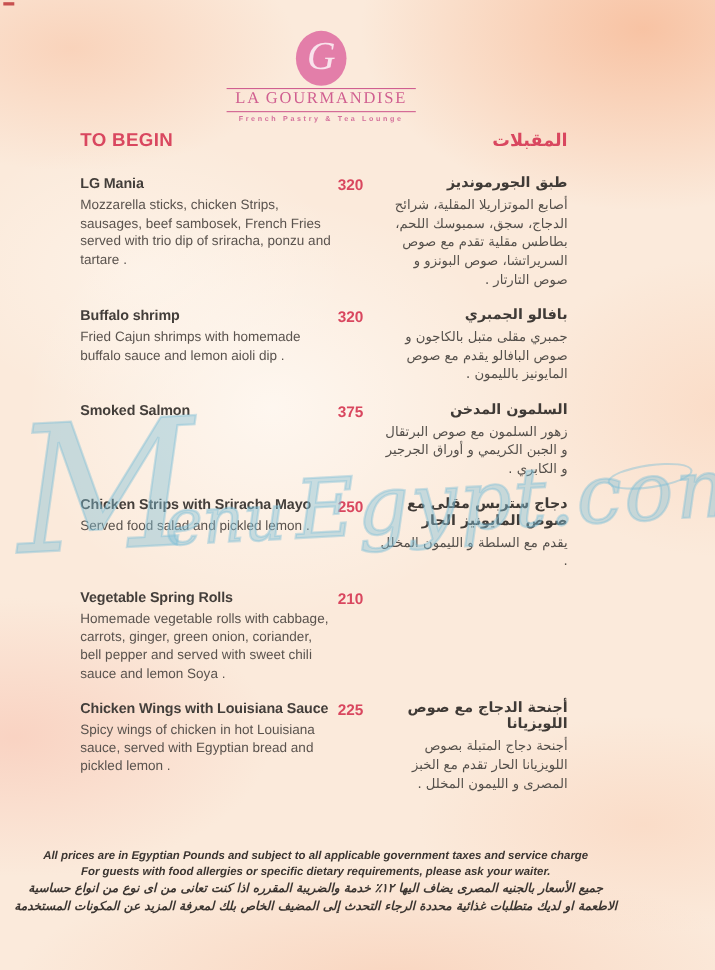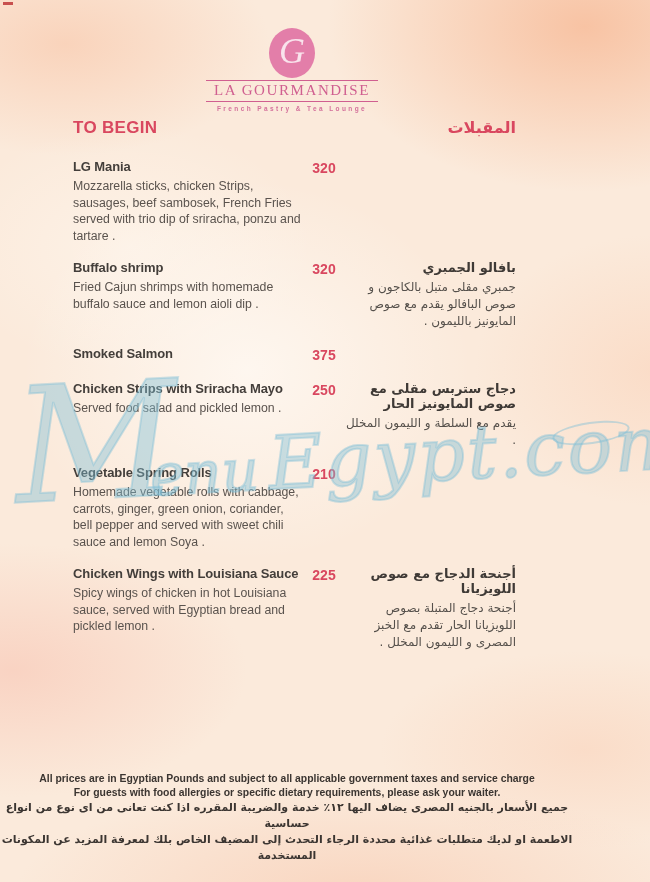--- a/index.html
+++ b/index.html
@@ -36,38 +36,38 @@
   .content{position:absolute;top:118px;left:0;width:530px;padding:0 42px 0 45px;box-sizing:border-box;margin-left:28px;}
   .section-header{display:flex;justify-content:space-between;align-items:baseline;}
   .sec-en{font-size:17px;font-weight:bold;color:#d9475f;letter-spacing:0.3px;}
   .sec-ar{font-family:"DejaVu Sans",sans-serif;font-size:16px;font-weight:bold;color:#d9475f;direction:rtl;text-align:center;}
 
   .rows{margin-top:21px;}
   .menu-row{display:grid;grid-template-columns:230px 34px 1fr;column-gap:4px;margin-bottom:16px;}
   .col-en{color:#57504b;}
   .item-title{font-size:13px;font-weight:bold;color:#433e3a;margin-bottom:4px;white-space:nowrap;letter-spacing:-0.1px;}
   .item-desc{font-size:12.3px;line-height:16.5px;color:#5a534e;}
-  .col-price{font-size:14px;font-weight:bold;color:#d9475f;text-align:center;padding-top:1px;}
+  .col-price{font-size:14px;font-weight:bold;color:#d9475f;text-align:left;padding-top:1px;}
   .col-ar{direction:rtl;text-align:right;font-family:"DejaVu Sans",sans-serif;}
   .item-title-ar{font-size:13px;font-weight:bold;color:#3f3a36;margin-bottom:4px;}
   .item-desc-ar{font-size:12px;line-height:17px;color:#55504b;}
 
   
   .watermark{position:absolute;top:350px;left:14px;z-index:6;pointer-events:none;
         display:flex;align-items:baseline;transform:rotate(-3deg);
         font-family:"DejaVu Serif",serif;font-style:italic;
         color:rgba(126,191,214,0.42);-webkit-text-stroke:2px rgba(126,191,214,0.40);}
   .wm-m{font-size:160px;line-height:1;}
   .wm-enu{font-size:58px;margin-left:-30px;}
   .wm-rest{font-size:74px;margin-left:10px;letter-spacing:2px;}
   .wm-swoosh{position:absolute;left:552px;top:422px;width:74px;height:18px;z-index:6;
         border:2px solid rgba(126,191,214,0.45);border-radius:50%;transform:rotate(-8deg);pointer-events:none;}
 
   
-  .footer{position:absolute;top:772px;left:0;width:574px;text-align:center;color:#3b3531;}
+  .footer{position:absolute;top:772px;left:0;width:574px;text-align:center;color:#3b3531;font-style:italic;}
   .footer-en{font-size:10.4px;font-weight:bold;line-height:14px;}
   .footer-ar{font-family:"DejaVu Sans",sans-serif;font-size:11px;font-weight:bold;line-height:16px;direction:rtl;}
 </style>
 </head>
 <body>
 
 <div class="page">
   <div class="corner-mark"></div>
 
   <div class="logo">
@@ -87,39 +87,47 @@
     </div>
 
     <div class="rows">
 
       <div class="menu-row">
         <div class="col-en">
           <div class="item-title">LG Mania</div>
           <div class="item-desc">Mozzarella sticks, chicken Strips, sausages, beef sambosek, French Fries served with trio dip of sriracha, ponzu and tartare .</div>
         </div>
         <div class="col-price">320</div>
+        <div class="col-ar">
+          <div class="item-title-ar">طبق الجورمونديز</div>
+          <div class="item-desc-ar">أصابع الموتزاريلا المقلية، شرائح الدجاج، سجق، سمبوسك اللحم، بطاطس مقلية تقدم مع صوص السريراتشا، صوص البونزو و صوص التارتار .</div>
+        </div>
       </div>
 
       <div class="menu-row">
         <div class="col-en">
           <div class="item-title">Buffalo shrimp</div>
           <div class="item-desc">Fried Cajun shrimps with homemade buffalo sauce and lemon aioli dip .</div>
         </div>
         <div class="col-price">320</div>
         <div class="col-ar">
           <div class="item-title-ar">بافالو الجمبري</div>
           <div class="item-desc-ar">جمبري مقلى متبل بالكاجون و صوص البافالو يقدم مع صوص المايونيز بالليمون .</div>
         </div>
       </div>
 
       <div class="menu-row">
         <div class="col-en">
           <div class="item-title">Smoked Salmon</div>
         </div>
         <div class="col-price">375</div>
+        <div class="col-ar">
+          <div class="item-title-ar">السلمون المدخن</div>
+          <div class="item-desc-ar">زهور السلمون مع صوص البرتقال و الجبن الكريمي و أوراق الجرجير و الكابري .</div>
+        </div>
       </div>
 
       <div class="menu-row">
         <div class="col-en">
           <div class="item-title">Chicken Strips with Sriracha Mayo</div>
           <div class="item-desc">Served food salad and pickled lemon .</div>
         </div>
         <div class="col-price">250</div>
         <div class="col-ar">
           <div class="item-title-ar">دجاج ستربس مقلى مع صوص المايونيز الحار</div>

